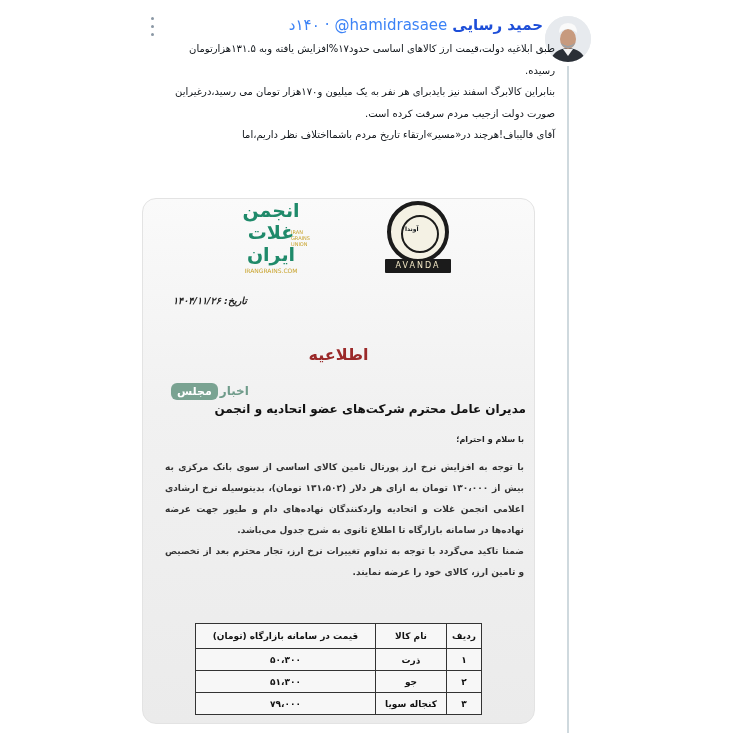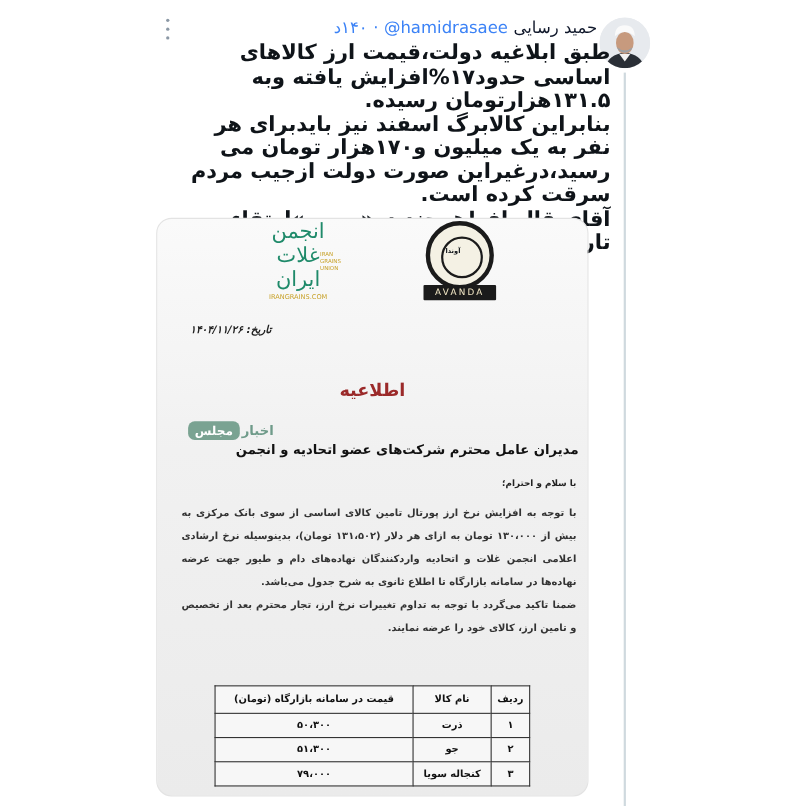--- a/index.html
+++ b/index.html
@@ -11,44 +11,44 @@
     position:absolute; left:545px; top:16px; width:46px; height:46px; border-radius:50%;
     overflow:hidden; background:#e9ecef;
   }
   .thread-line {
     position:absolute; left:567px; top:66px; width:2px; height:667px; background:#cfd9de;
   }
   .header {
     position:absolute; right:190px; top:14px; width:390px; height:22px;
     direction:rtl; display:flex; align-items:center; gap:5px; font-size:15px; white-space:nowrap;
   }
-  .name { font-weight:normal; color:#0f172a; }
+  .name { font-weight:bold; color:#1d4ed8; }
   .handle, .dot, .time { color:#3b82f6; font-size:15px; }
   .handle { direction:ltr; }
   .menu {
     position:absolute; left:146px; top:14px; width:12px; height:24px;
     display:flex; flex-direction:column; align-items:center; justify-content:space-around;
   }
   .menu span { width:3px; height:3px; border-radius:50%; background:#8b98a5; display:block; }
   .tweet-text {
     position:absolute; right:178px; top:38px; width:395px; direction:rtl; text-align:right;
-    font-size:19px; line-height:21.5px; color:#0f1419;font-weight:bold;
+    font-size:10px; line-height:21.5px; color:#0f1419;
   }
   .tweet-text p { margin:0; }
   .card {
     position:absolute; left:142px; top:198px; width:391px; height:524px;
     border-radius:14px; overflow:hidden;
     background:linear-gradient(180deg,#fafafa 0%,#f1f1f1 40%,#ebebeb 100%);
     border:1px solid #e3e3e3;
   }
   .doc { position:absolute; inset:0; direction:rtl; font-family:"DejaVu Sans", sans-serif; }
   .logo-iran {
     position:absolute; left:88px; top:0px; width:80px; height:80px; text-align:center;
   }
-  .logo-iran .word { color:#1f8a6a; font-weight:normal; font-size:19px; line-height:22px; }
+  .logo-iran .word { color:#1f8a6a; font-weight:bold; font-size:19px; line-height:22px; }
   .logo-iran .url { color:#c8a22a; font-size:6px; margin-top:2px; direction:ltr; }
   .logo-iran .en { position:absolute; left:60px; top:30px; color:#c8a22a; font-size:5px; line-height:6px; direction:ltr; text-align:left; }
   .logo-avanda {
     position:absolute; left:238px; top:2px; width:72px; height:82px;
   }
   .seal { position:absolute; left:6px; top:0; width:62px; height:62px; border-radius:50%;
     border:4px solid #1b1b1b; background:#f4f1e4; box-sizing:border-box; }
   .seal .inner { position:absolute; left:10px; top:10px; width:34px; height:34px; border-radius:50%; border:2px solid #1b1b1b; }
   .seal .brand { position:absolute; left:14px; top:20px; font-size:6px; font-weight:bold; }
   .banner { position:absolute; left:4px; top:58px; width:66px; height:14px; background:#1b1b1b; color:#f3e8c6;

